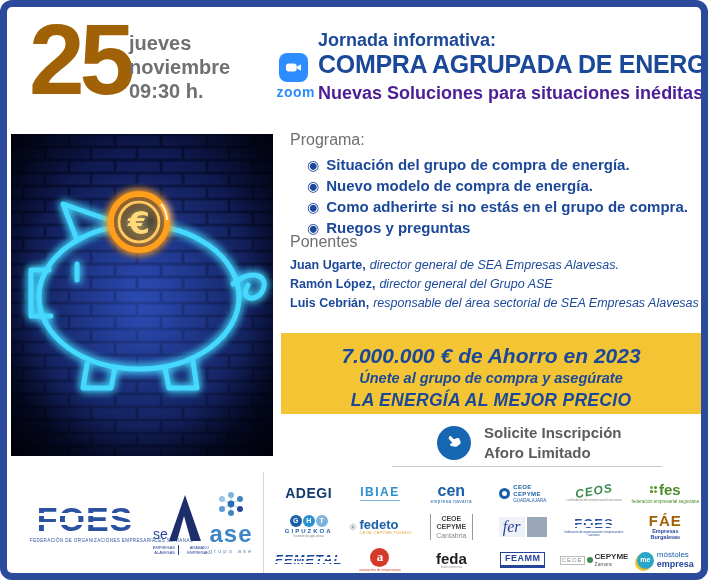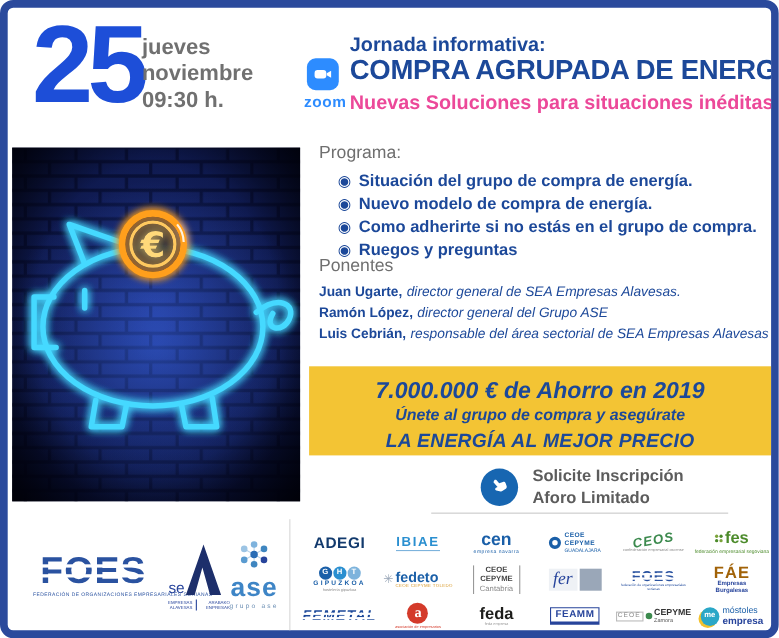--- a/index.html
+++ b/index.html
@@ -3,29 +3,29 @@
 <meta charset="utf-8">
 <style>
   html,body{margin:0;padding:0;background:#fff;}
   *{box-sizing:border-box;}
   body{font-family:"Liberation Sans", sans-serif;}
   .sheet{position:relative;width:708px;height:580px;border:7px solid #2b4a9c;border-radius:12px;
          background:#fff;overflow:hidden;}
 
   
   .day{position:absolute;left:22px;top:2px;font-size:100px;line-height:1;font-weight:700;
-       color:#1d4ed8;letter-spacing:-5px;}
+       color:#a16207;letter-spacing:-5px;}
   .datelines{position:absolute;left:122px;top:24px;font-size:20px;line-height:1.2;font-weight:700;color:#707070;}
   .zoomwrap{position:absolute;left:264px;top:46px;width:44px;text-align:right;}
   .zoomsq{width:29px;height:29px;margin:0 auto;background:#2d8cff;border-radius:8px;
           display:flex;align-items:center;justify-content:center;}
   .zoomword{margin-top:2px;font-size:14px;font-weight:700;color:#2d8cff;letter-spacing:.5px;}
   .kicker{position:absolute;left:311px;top:23px;font-size:18px;font-weight:700;color:#1c4899;}
   .title{position:absolute;left:311px;top:43px;font-size:25px;font-weight:800;color:#1c4899;letter-spacing:-.3px;white-space:nowrap;}
-  .subtitle{position:absolute;left:311px;top:76px;font-size:18px;font-weight:700;color:#ec4899;white-space:nowrap;}
+  .subtitle{position:absolute;left:311px;top:76px;font-size:18px;font-weight:700;color:#4c1d95;white-space:nowrap;}
 
   
   .pig{position:absolute;left:4px;top:127px;width:262px;height:322px;}
 
   
   .h-gray{font-size:16px;color:#6f6f6f;}
   .prog-h{position:absolute;left:283px;top:124px;}
   .bullets{position:absolute;left:300px;top:147px;}
   .p-item{display:flex;align-items:center;height:21px;font-size:15px;font-weight:700;color:#1c4899;white-space:nowrap;}
   .bullet{font-family:"DejaVu Sans",sans-serif;font-size:14px;color:#1c4899;margin-right:7px;line-height:1;}
@@ -243,21 +243,21 @@
     </div>
     <div>
       <b>Ramón López,</b><i>director general del Grupo ASE</i>
     </div>
     <div>
       <b>Luis Cebrián,</b><i>responsable del área sectorial de SEA Empresas Alavesas</i>
     </div>
   </div>
 
   <div class="banner">
-    <div class="l1">7.000.000 € de Ahorro en 2019</div>
+    <div class="l1">7.000.000 € de Ahorro en 2023</div>
     <div class="l2">Únete al grupo de compra y asegúrate</div>
     <div class="l3">LA ENERGÍA AL MEJOR PRECIO</div>
   </div>
 
   <div class="cta">
     <div class="cta-circle">
       <svg width="20" height="20" viewBox="0 0 24 24">
         <path fill="#fff" transform="rotate(-35 12 12)" d="M11 3.2c.7-1.4 2.6-1 2.8.5l.5 4.6 4.2 1.1c1.2.3 1.9 1.5 1.6 2.7l-.8 3.2c-.3 1.1-1.3 1.9-2.4 1.9h-4.7c-.6 0-1.2-.3-1.6-.7l-3.4-3.5c-1.1-1.1-.1-3 1.4-2.7l1.9.4-.6-5.8c-.1-.6 0-1.2.3-1.7z"></path>
       </svg>
     </div>

